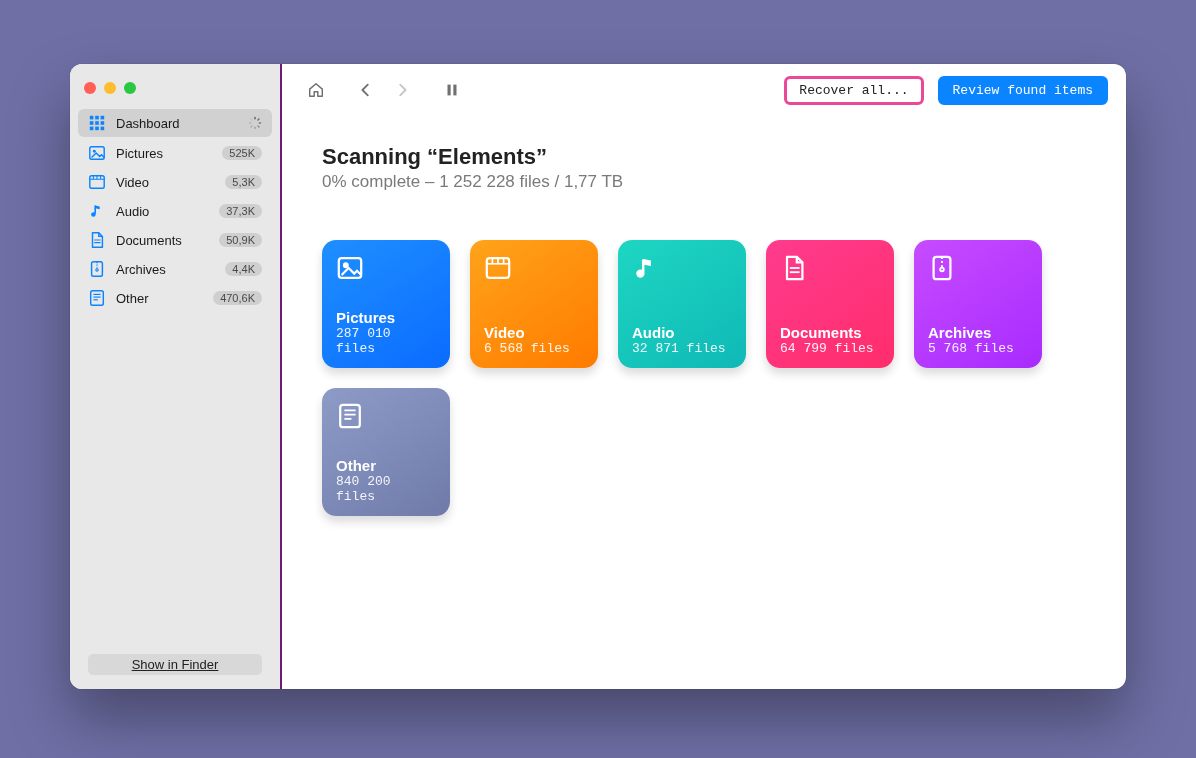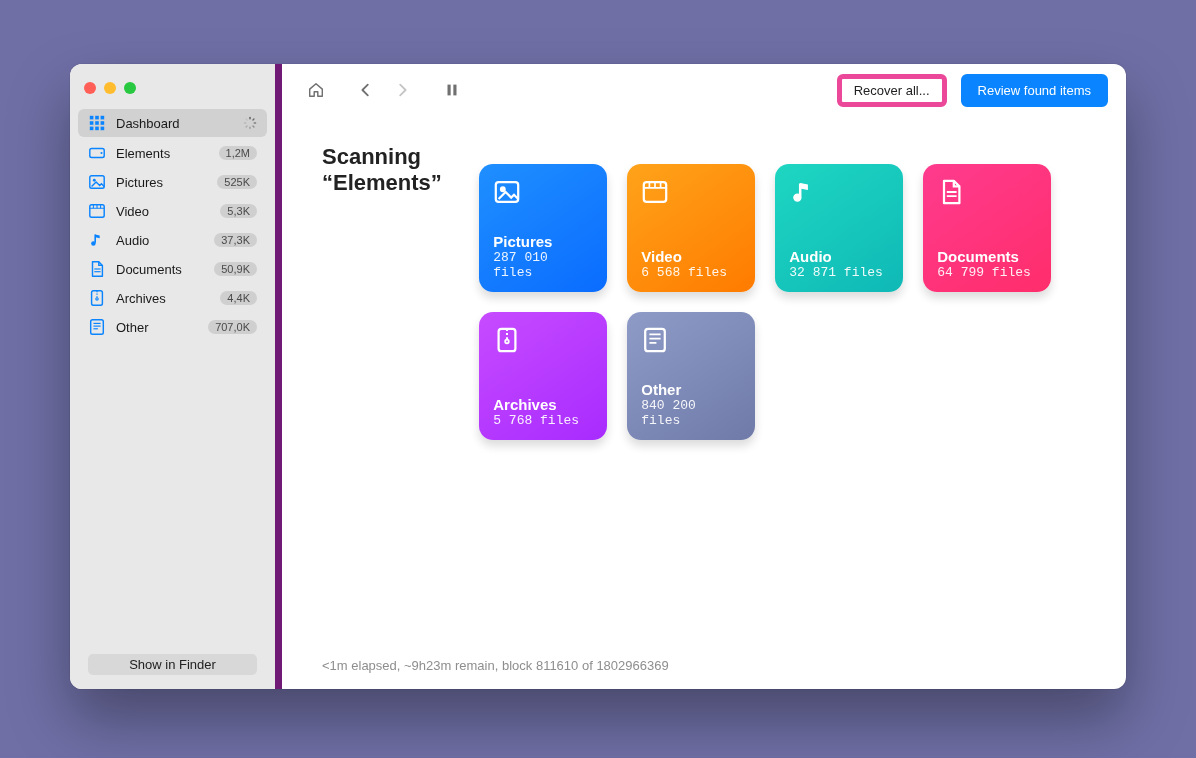--- a/index.html
+++ b/index.html
@@ -39,21 +39,21 @@
     display: flex;
     overflow: hidden;
   }
 
   
   .sidebar {
     width: 212px;
     background: var(--bg-sidebar);
     display: flex;
     flex-direction: column;
-    border-right: 7px solid #701a75;
+    border-right: 2px solid #701a75;
     padding-top: 8px;
   }
   .traffic-lights {
     display: flex;
     gap: 8px;
     padding: 10px 0 14px 14px;
   }
   .dot { width: 12px; height: 12px; border-radius: 50%; }
   .dot.red { background: #ff5f57; }
   .dot.yellow { background: #febc2e; }
@@ -109,20 +109,21 @@
   }
   .sidebar-footer-btn {
     width: 100%;
     background: #d8d8d8;
     border: none;
     border-radius: 5px;
     padding: 3px 0;
     font-size: 13px;
     color: #222;
     text-align: center;
+    text-decoration: underline;
   }
 
   
   .main {
     flex: 1;
     display: flex;
     flex-direction: column;
   }
   .toolbar {
     height: 52px;
@@ -140,37 +141,38 @@
     color: #707070;
     border-radius: 6px;
   }
   .tb-icon.disabled { color: #c5c5c5; }
   .tb-icon svg { width: 18px; height: 18px; }
   .tb-spacer { flex: 1; }
   .btn {
     font-size: 13px;
     padding: 4px 12px;
     border-radius: 6px;
-    border: 5px solid #ec4899;
+    border: 3px solid #ec4899;
     background: #fff;
     color: #222;
     white-space: nowrap;
+    font-family: Liberation Mono, monospace;
   }
   .btn.primary {
     background: var(--accent-blue);
     color: #ffffff;
     border-color: var(--accent-blue);
   }
   .btn + .btn { margin-left: 10px; }
 
   .content {
     flex: 1;
     padding: 0 40px 0 40px;
     display: flex;
-    flex-direction: row;
+    flex-direction: column;
   }
   .heading {
     padding-top: 28px;
   }
   .heading h1 {
     margin: 0 0 2px 0;
     font-size: 22px;
     font-weight: 700;
     color: #222;
   }
@@ -313,29 +315,20 @@
       <span class="sb-spinner"><svg viewBox="0 0 20 20">
             <use href="#ic-spinner"></use>
           </svg></span>
     </div>
 
 
     <div id="sb-list">
         <div class="sb-item">
           <span class="sb-icon">
             <svg viewBox="0 0 20 20">
-              <use href="#ic-drive"></use>
-            </svg>
-          </span>
-          <span class="sb-label">Elements</span>
-          <span class="badge">1,2M</span>
-        </div>
-        <div class="sb-item">
-          <span class="sb-icon">
-            <svg viewBox="0 0 20 20">
               <use href="#ic-picture"></use>
             </svg>
           </span>
           <span class="sb-label">Pictures</span>
           <span class="badge">525K</span>
         </div>
         <div class="sb-item">
           <span class="sb-icon">
             <svg viewBox="0 0 20 20">
               <use href="#ic-video"></use>
@@ -371,21 +364,21 @@
           <span class="sb-label">Archives</span>
           <span class="badge">4,4K</span>
         </div>
         <div class="sb-item">
           <span class="sb-icon">
             <svg viewBox="0 0 20 20">
               <use href="#ic-other"></use>
             </svg>
           </span>
           <span class="sb-label">Other</span>
-          <span class="badge">707,0K</span>
+          <span class="badge">470,6K</span>
         </div>
       </div>
 
     <div class="sidebar-footer">
       <button class="sidebar-footer-btn">Show in Finder</button>
     </div>
   </aside>
 
   <section class="main">
     <div class="toolbar">
@@ -412,20 +405,21 @@
           </svg>
         </span>
       <span class="tb-spacer"></span>
       <button class="btn">Recover all...</button>
       <button class="btn primary">Review found items</button>
     </div>
 
     <div class="content">
       <div class="heading">
         <h1>Scanning “Elements”</h1>
+        <div class="subtitle">0% complete – 1&nbsp;252&nbsp;228 files / 1,77 TB</div>
       </div>
 
       <div class="cards" id="cards">
           <div class="card" style="background: linear-gradient(145deg, rgb(31, 143, 255) 0%, rgb(10, 108, 255) 100%);">
             <span class="card-icon"><svg viewBox="0 0 20 20" stroke="#fff" color="#fff">
                 <use href="#ic-picture"></use>
               </svg></span>
             <span class="card-flex"></span>
             <span class="card-title">Pictures</span>
             <span class="card-sub">287&nbsp;010 files</span>
@@ -466,16 +460,15 @@
             <span class="card-icon"><svg viewBox="0 0 20 20" stroke="#fff" color="#fff">
                 <use href="#ic-other"></use>
               </svg></span>
             <span class="card-flex"></span>
             <span class="card-title">Other</span>
             <span class="card-sub">840&nbsp;200 files</span>
           </div>
         </div>
     </div>
 
-    <div class="status-bar">&lt;1m elapsed, ~9h23m remain, block 811610 of 1802966369</div>
   </section>
 
 </div>
 
 </body></html>

